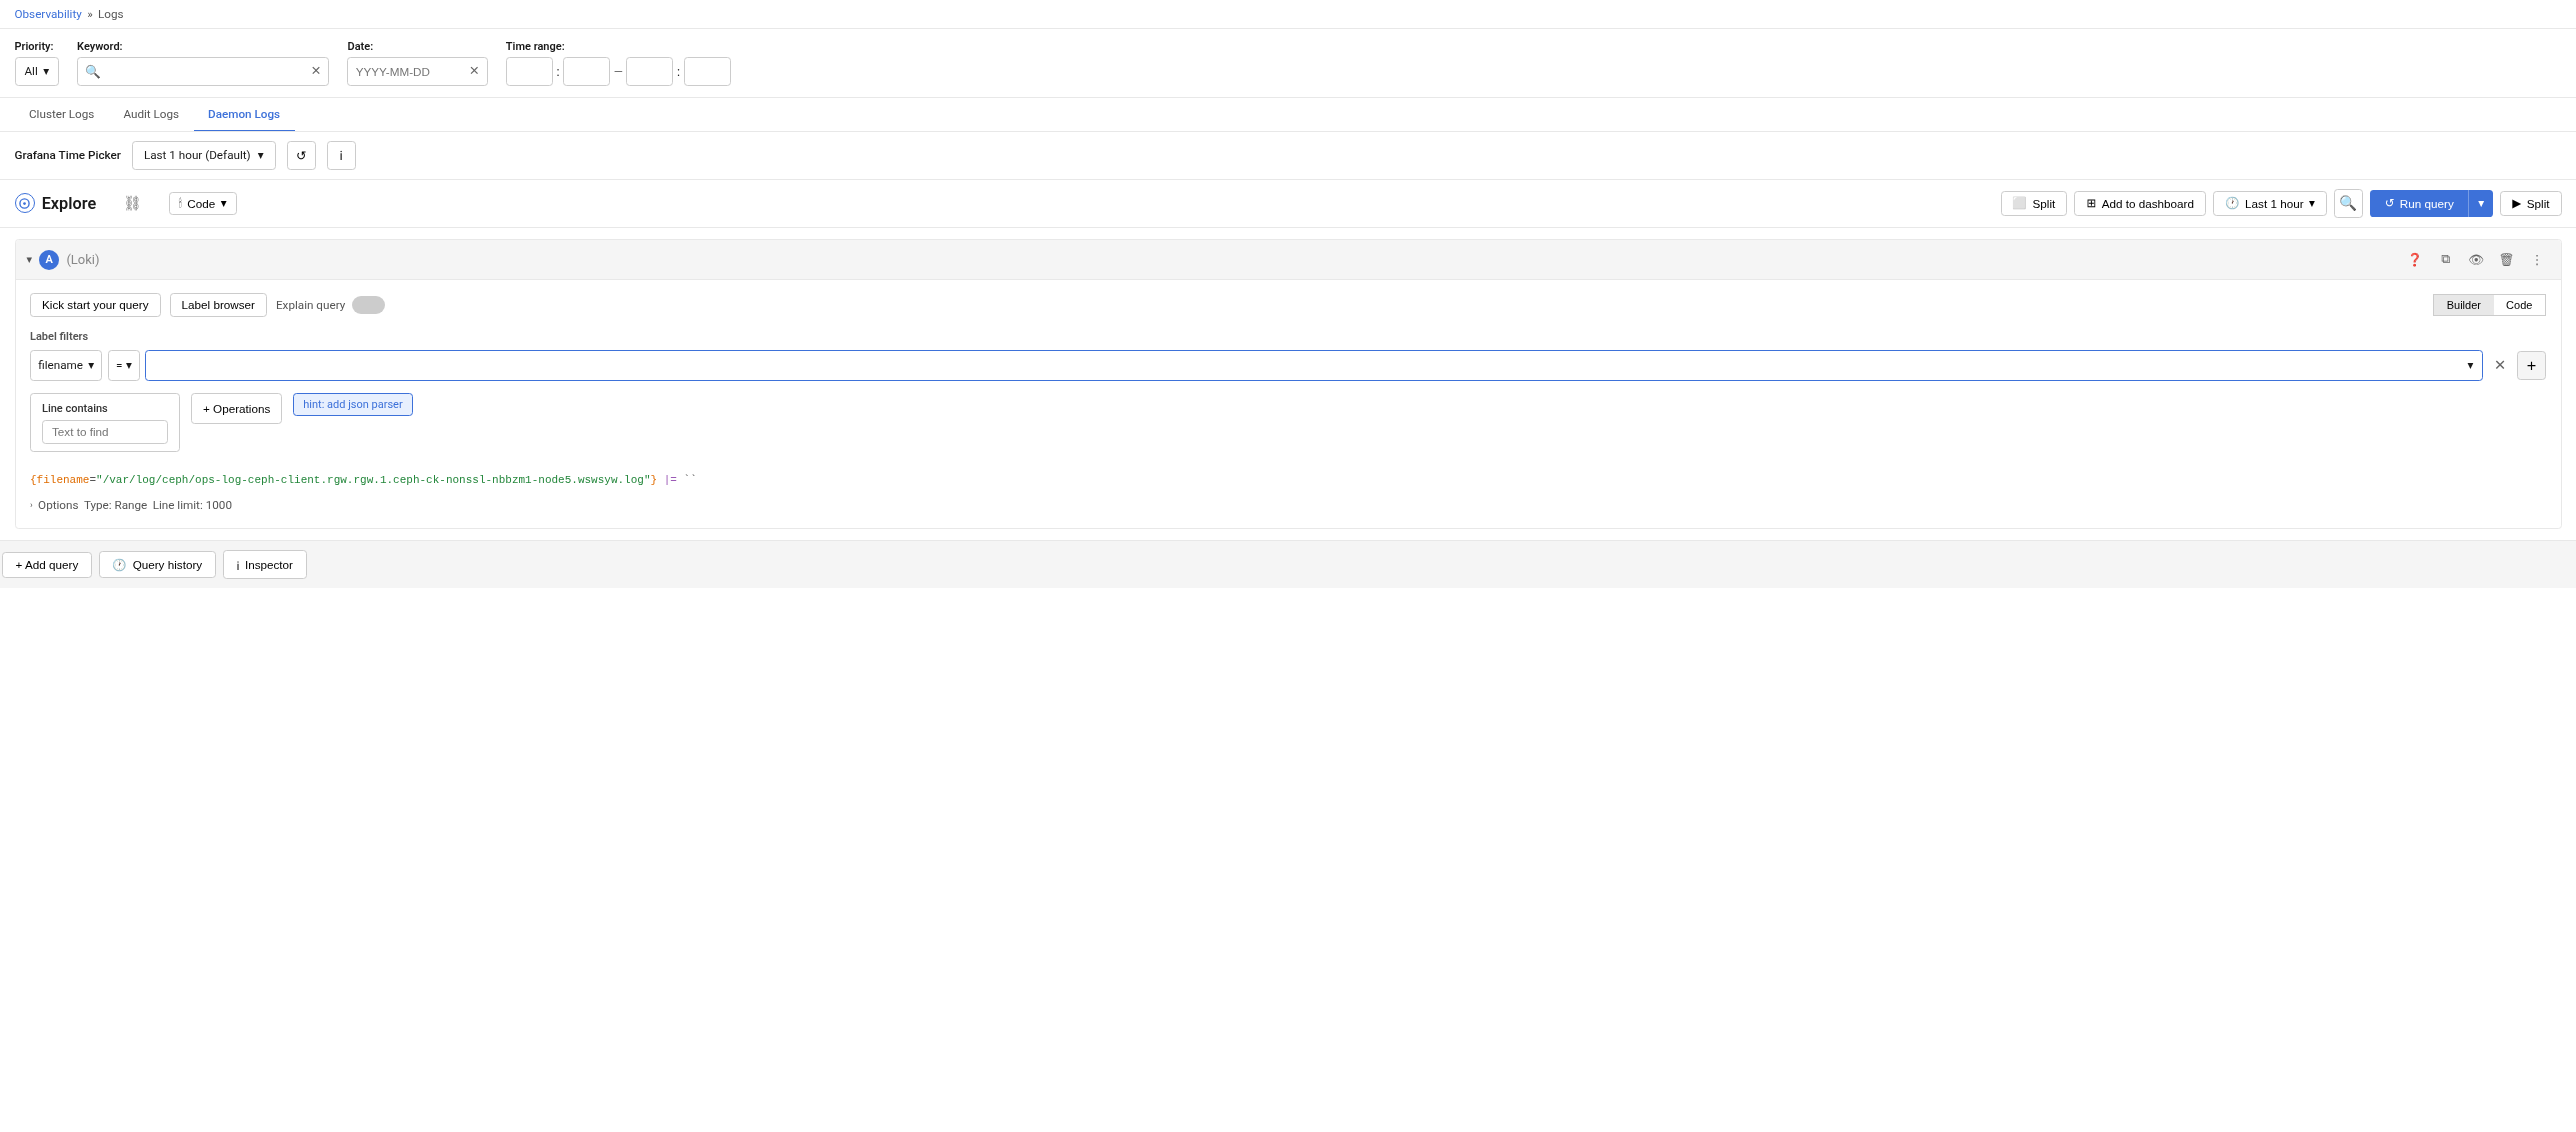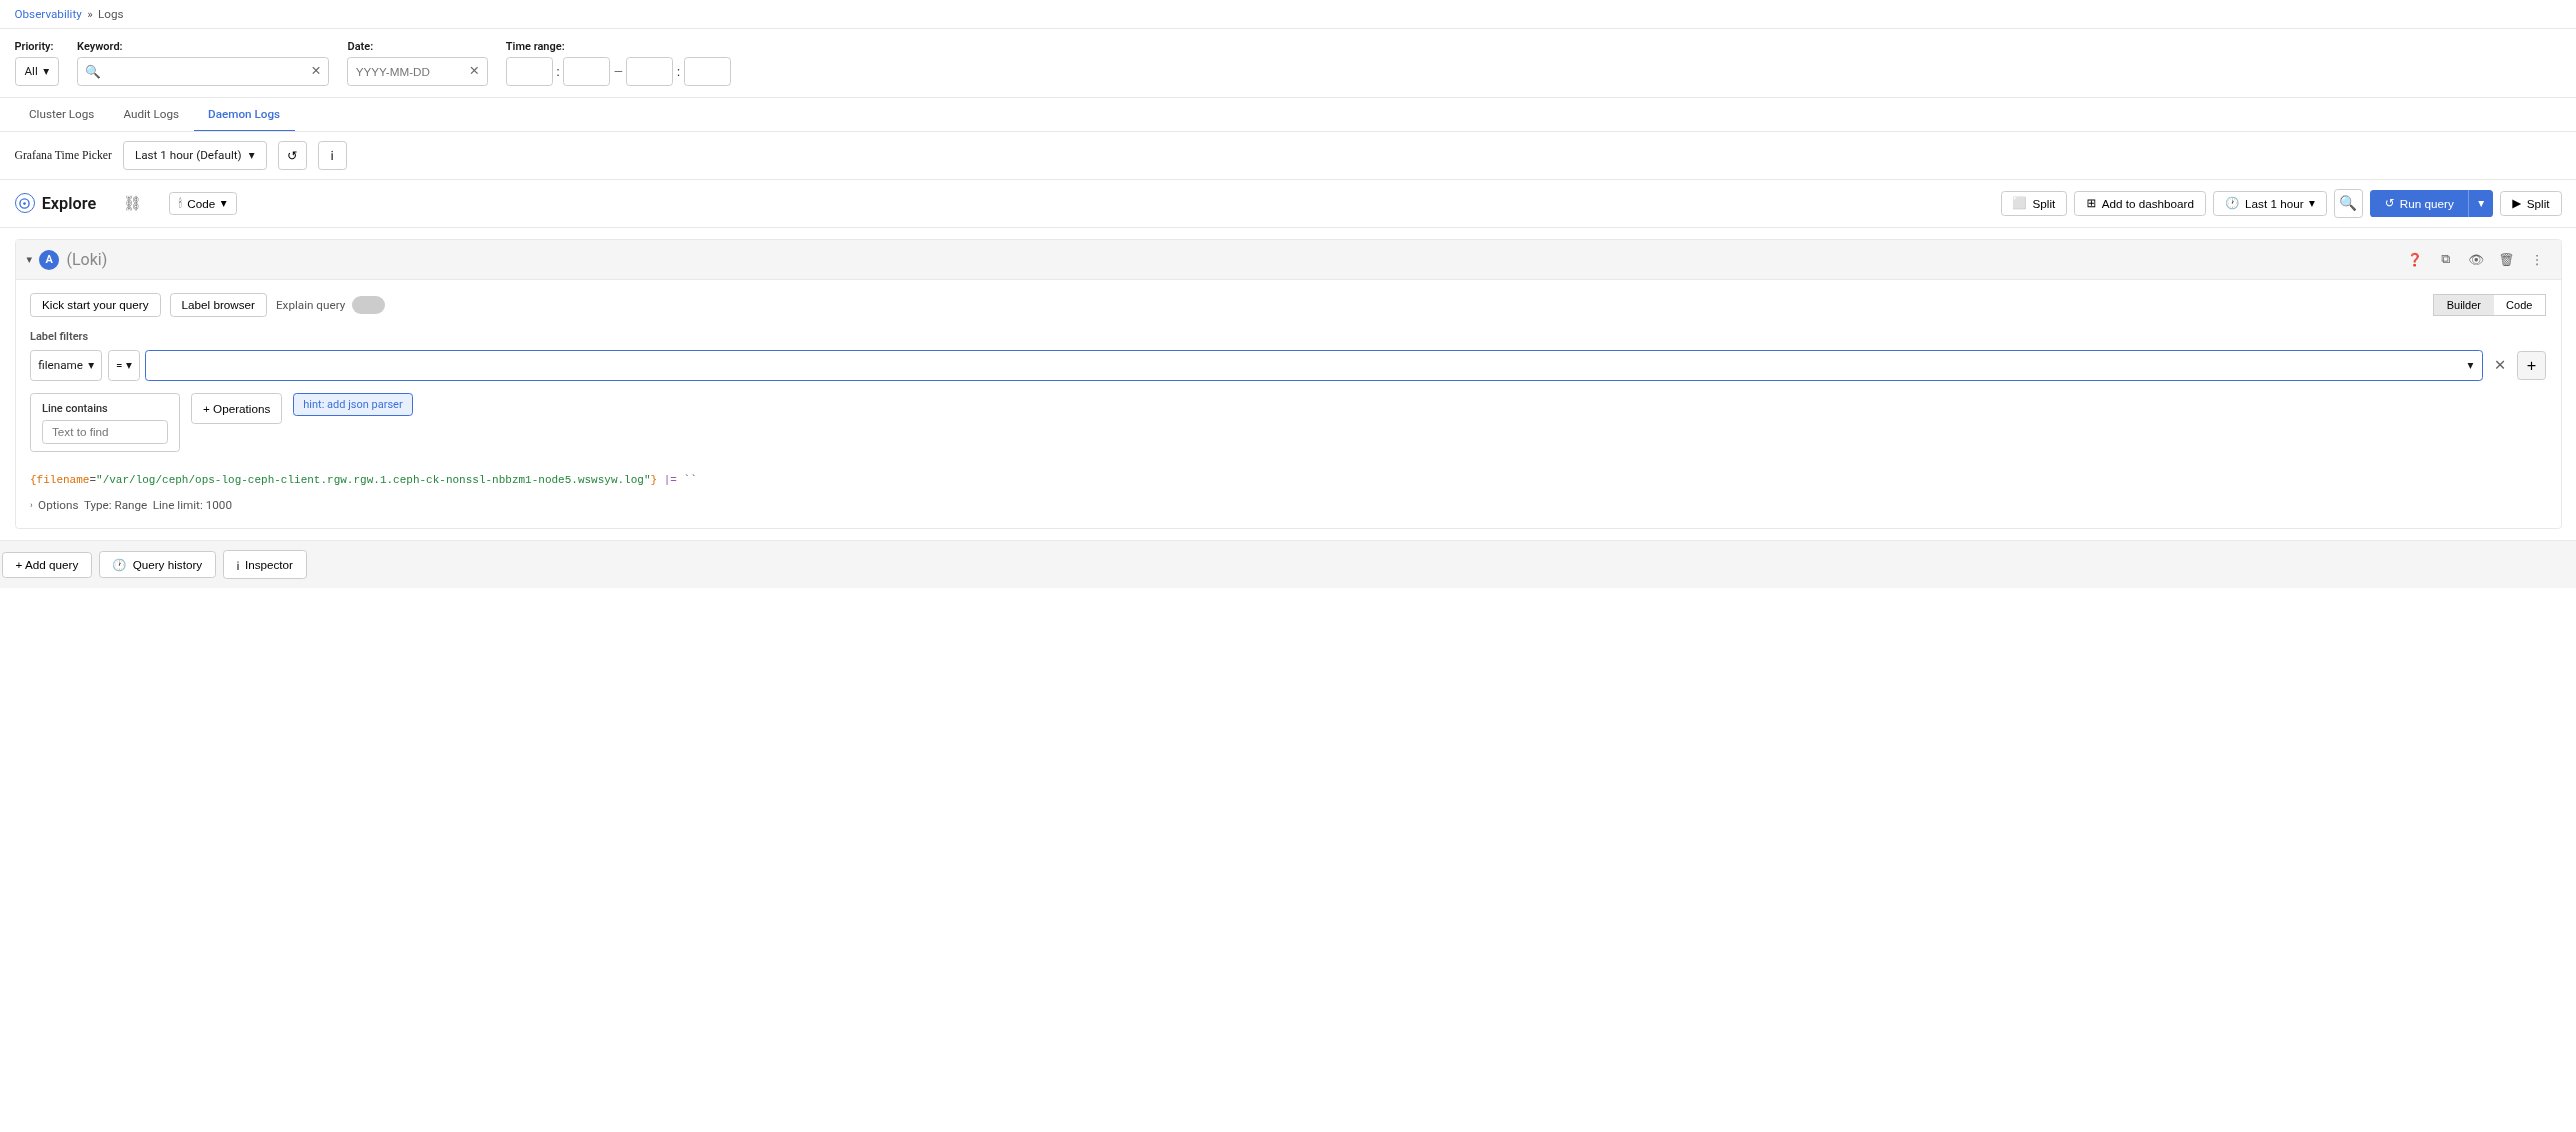--- a/index.html
+++ b/index.html
@@ -19,21 +19,21 @@
     .date-input input { border: none; outline: none; font-size: 11.7px; width: 108px; color: #aaa; }
     .time-range-row { display: flex; align-items: center; gap: 3.6px; }
     .time-box { border: 0.9px solid #ccc; border-radius: 3.6px; padding: 4.5px 7.2px; font-size: 11.7px; width: 47px; text-align: center; height: 29px; }
     .time-sep { font-size: 11.7px; color: #555; }
 
     .tabs-bar { display: flex; align-items: center; gap: 0; padding: 0 14.5px; border-bottom: 0.9px solid #e8e8e8; }
     .tab-item { padding: 9px 14.5px; font-size: 11.7px; cursor: pointer; border-bottom: 1.8px solid transparent; color: #555; }
     .tab-item.active { color: #3d71d9; border-bottom: 1.8px solid #3d71d9; font-weight: 500; }
 
     .grafana-bar { display: flex; align-items: center; gap: 11px; padding: 9px 14.5px; border-bottom: 0.9px solid #e8e8e8; }
-    .grafana-label { font-size: 11.7px; font-weight: 500; font-family: Liberation Serif, serif; }
+    .grafana-label { font-size: 11.7px; font-weight: 500; }
     .time-picker-select { border: 0.9px solid #ccc; border-radius: 3.6px; padding: 4.5px 11px; font-size: 11.7px; height: 29px; display: flex; align-items: center; gap: 7.2px; cursor: pointer; background: #fff; }
     .icon-btn { width: 29px; height: 29px; border: 0.9px solid #ccc; border-radius: 3.6px; display: flex; align-items: center; justify-content: center; cursor: pointer; background: #fff; font-size: 12.6px; }
 
     .explore-section { background: #fff; margin: 0; }
     .explore-header { display: flex; align-items: center; justify-content: space-between; padding: 9px 14.5px; border-bottom: 0.9px solid #e8e8e8; background: #fff; }
     .explore-left { display: flex; align-items: center; gap: 27px; }
     .explore-title { font-size: 16.3px; font-weight: 600; display: flex; align-items: center; gap: 7.2px; }
     .explore-icon { width: 20px; height: 20px; border-radius: 50%; border: 1.8px solid #3d71d9; display: flex; align-items: center; justify-content: center; }
     .share-icon { color: #666; font-size: 14.5px; cursor: pointer; }
     .datasource-btn { display: flex; align-items: center; gap: 5.4px; border: 0.9px solid #ccc; border-radius: 3.6px; padding: 3.6px 9px; font-size: 11.7px; cursor: pointer; background: #fff; }
@@ -45,21 +45,21 @@
     .run-query-btn { display: flex; align-items: center; background: #3d71d9; color: #fff; border: none; border-radius: 3.6px; cursor: pointer; font-size: 11.7px; font-weight: 500; overflow: hidden; }
     .run-query-main { display: flex; align-items: center; gap: 5.4px; padding: 6.3px 14.5px; }
     .run-query-dropdown { padding: 6.3px 9px; border-left: 0.9px solid rgba(255,255,255,0.3); display: flex; align-items: center; }
     .live-btn { display: flex; align-items: center; gap: 5.4px; border: 0.9px solid #ccc; border-radius: 3.6px; padding: 4.5px 11px; font-size: 11.7px; cursor: pointer; background: #fff; }
 
     .query-block { border: 0.9px solid #e8e8e8; border-radius: 3.6px; margin: 11px 14.5px; background: #fff; }
     .query-block-header { display: flex; align-items: center; justify-content: space-between; padding: 7.2px 11px; background: #f5f5f5; border-bottom: 0.9px solid #e8e8e8; border-radius: 3.6px 3.6px 0 0; }
     .query-block-left { display: flex; align-items: center; gap: 7.2px; }
     .query-collapse { background: none; border: none; cursor: pointer; color: #555; font-size: 11px; }
     .query-letter { width: 20px; height: 20px; border-radius: 50%; background: #3d71d9; color: #fff; display: flex; align-items: center; justify-content: center; font-size: 11px; font-weight: 600; }
-    .query-datasource-label { font-size: 16px; color: #888; }
+    .query-datasource-label { font-size: 13px; color: #888; }
     .query-block-right { display: flex; align-items: center; gap: 5.4px; }
     .query-icon-btn { width: 25px; height: 25px; display: flex; align-items: center; justify-content: center; cursor: pointer; color: #666; font-size: 12.6px; background: none; border: none; }
 
     .query-body { padding: 12.6px 14.5px; }
     .query-actions { display: flex; align-items: center; gap: 9px; margin-bottom: 12.6px; }
     .kick-start-btn { border: 0.9px solid #ccc; border-radius: 3.6px; padding: 4.5px 11px; font-size: 11.7px; cursor: pointer; background: #fff; font-weight: 500; }
     .label-browser-btn { border: 0.9px solid #ccc; border-radius: 3.6px; padding: 4.5px 11px; font-size: 11.7px; cursor: pointer; background: #fff; font-weight: 500; }
     .explain-toggle { display: flex; align-items: center; gap: 7px; font-size: 11.7px; color: #555; }
     .toggle-switch { width: 33px; height: 18px; background: #ccc; border-radius: 9px; cursor: pointer; position: relative; }
     .builder-code-tabs { display: flex; border: 0.9px solid #ccc; border-radius: 0; overflow: hidden; margin-left: auto; }

